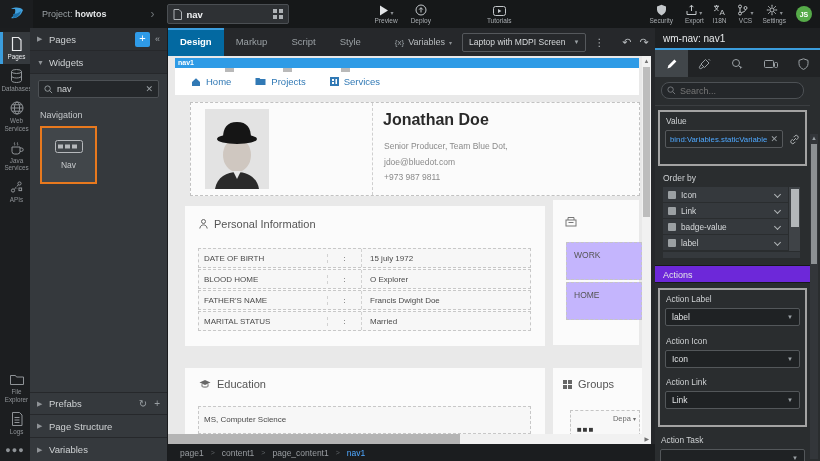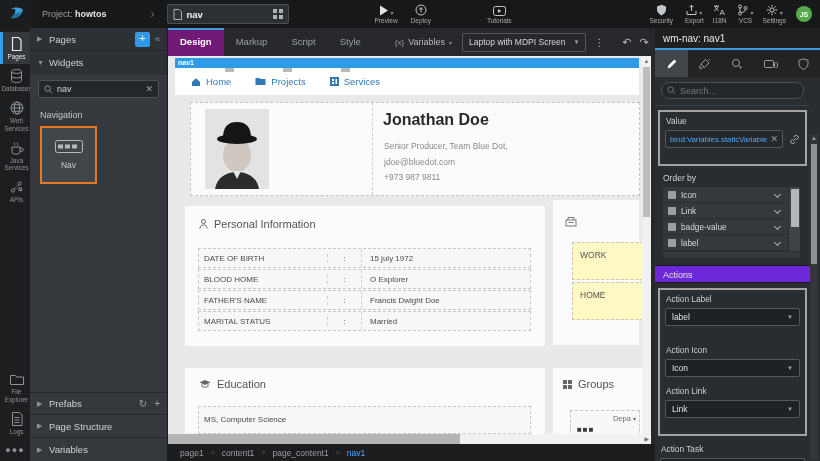--- a/index.html
+++ b/index.html
@@ -48,21 +48,21 @@
   .tile { width:57px; height:58px; background:#41464a; display:flex; flex-direction:column; align-items:center; justify-content:center; gap:7px; cursor:pointer; }
   .tile .lbl { font-size:8.5px; color:#c6c9cb; }
   .tile.selected { border:2px solid #e8791e; }
   .bottom-rows { margin-top:auto; }
   .icon-btn { color:#9aa0a4; font-size:10px; margin-left:7px; cursor:pointer; }
 
   
   .center { width:487px; display:flex; flex-direction:column; background:#26282b; }
   .toolbar { height:28px; display:flex; align-items:center; flex:0 0 28px; }
   .tab { height:28px; line-height:28px; padding:0 12px; font-size:9.5px; color:#9aa0a4; cursor:pointer; }
-  .tab.active { background:#701a75; color:#fff; font-weight:bold; box-shadow:inset 0 2px 0 #3b9ddd; }
+  .tab.active { background:#0369a1; color:#fff; font-weight:bold; box-shadow:inset 0 2px 0 #3b9ddd; }
   .vars-btn { margin-left:22px; display:flex; align-items:center; gap:4px; color:#b9bdc0; font-size:9px; cursor:pointer; }
   .vars-btn .glyph { font-size:8px; color:#9aa0a4; }
   .device-sel { margin-left:10px; height:19px; border:1px solid #55585c; border-radius:2px; display:flex; align-items:center; padding:0 6px; gap:8px; color:#d6d9db; font-size:8.5px; cursor:pointer; white-space:nowrap; }
   .dd-caret { font-size:6px; color:#9aa0a4; }
   .kebab { margin-left:8px; color:#b9bdc0; font-size:10px; letter-spacing:0; cursor:pointer; }
   .tsep { width:1px; height:14px; background:#45484c; margin:0 7px; }
   .hist-btn { color:#b9bdc0; font-size:11px; margin:0 4px; cursor:pointer; line-height:28px; }
   .collapse-right { margin-left:auto; margin-right:3px; color:#9aa0a4; font-size:9px; cursor:pointer; }
 
   .canvas { flex:1; position:relative; background:#e9e9e9; margin-right:4px; overflow:hidden; }
@@ -79,21 +79,21 @@
   .p-name { position:absolute; left:192px; top:8px; font-size:16px; color:#2a2a2a; font-weight:bold; }
   .p-line { position:absolute; left:193px; font-size:8.5px; color:#8a8a8a; }
   .sec-head { position:absolute; display:flex; align-items:center; gap:6px; color:#555; font-size:11px; }
   .pi-card { left:17px; top:150px; width:360px; height:140px; }
   .pi-table { position:absolute; left:13px; top:42px; width:333px; }
   .pi-row { display:flex; height:20px; background:#f7f7f7; border:1px dashed #c8c8c8; margin-bottom:1px; align-items:center; }
   .pi-label { width:128px; padding-left:5px; font-size:8px; color:#4a4a4a; }
   .pi-colon { width:34px; text-align:center; font-size:8px; color:#4a4a4a; border-left:1px dashed #d2d2d2; }
   .pi-value { flex:1; padding-left:8px; font-size:8px; color:#4a4a4a; border-left:1px dashed #d2d2d2; height:100%; line-height:20px; }
   .contact-card { left:385px; top:144px; width:86px; height:145px; }
-  .c-box { position:absolute; left:19px; width:76px; height:38px; border:1px dashed #c5c5c5; background:#fef9c3; font-size:8.5px; color:#555; padding:7px 0 0 7px; }
+  .c-box { position:absolute; left:13px; width:76px; height:38px; border:1px dashed #c5c5c5; background:#c4b5fd; font-size:8.5px; color:#555; padding:7px 0 0 7px; }
   .edu-card { left:17px; top:312px; width:360px; height:66px; }
   .edu-row { position:absolute; left:13px; top:38px; width:333px; height:28px; border:1px dashed #c8c8c8; background:#f7f7f7; font-size:8px; color:#4a4a4a; padding:8px 0 0 5px; }
   .groups-card { left:385px; top:312px; width:96px; height:66px; overflow:hidden; }
   .g-box { position:absolute; left:17px; top:42px; width:70px; height:26px; border:1px dashed #c5c5c5; background:#f8f8f8; }
   .g-dots { position:absolute; left:6px; top:14px; color:#3a3a3a; font-size:8px; letter-spacing:1px; font-weight:bold; }
   .g-part { position:absolute; right:3px; top:3px; font-size:7.5px; color:#6a6a6a; }
   .vscroll { position:absolute; right:0; top:0; width:9px; height:100%; background:#f1f1f1; }
   .vscroll .arr { display:block; text-align:center; font-size:6px; color:#707070; padding-top:2px; }
   .vthumb { position:absolute; left:1px; top:11px; width:7px; height:150px; background:#bdbdbd; }
   .hscroll { height:10px; background:#f1f1f1; margin-right:4px; position:relative; flex:0 0 10px; }
@@ -613,21 +613,21 @@
         <div class="order-partial"></div>
 
         <div class="actions-bar">Actions</div>
 
         <div class="orange-group actions-group">
           <div class="fld-lbl" style="margin-top:0;">Action Label</div>
           <div class="sel">
             <span class="val">label</span>
             <span class="dd-caret">▼</span>
           </div>
-          <div class="fld-lbl" style="margin-top:19px;">Action Icon</div>
+          <div class="fld-lbl" style="margin-top:10px;">Action Icon</div>
           <div class="sel">
             <span class="val">Icon</span>
             <span class="dd-caret">▼</span>
           </div>
           <div class="fld-lbl" style="margin-top:9px;">Action Link</div>
           <div class="sel">
             <span class="val">Link</span>
             <span class="dd-caret">▼</span>
           </div>
         </div>

